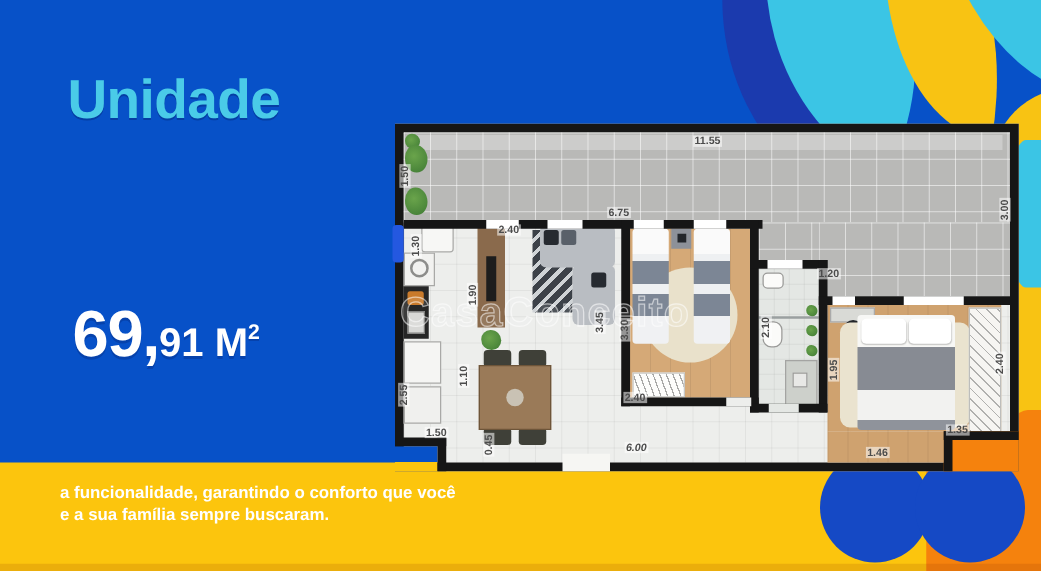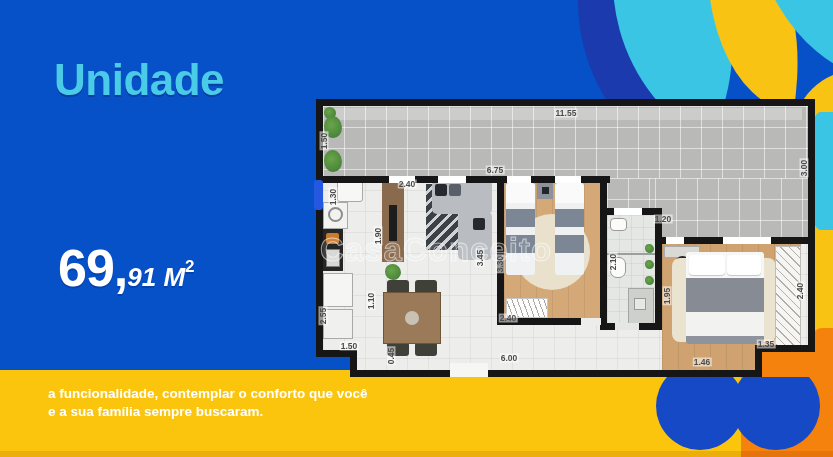--- a/index.html
+++ b/index.html
@@ -30,21 +30,21 @@
   .lobe{position:absolute;border-radius:50%;background:#1549C5;z-index:3;}
   .lobe1{left:656px;top:362px;width:88px;height:88px;}
   .lobe2{left:732px;top:362px;width:88px;height:88px;}
 
   
   .title{left:54px;top:55px;z-index:3;color:#4ACBE8;font-weight:800;font-size:44px;
          line-height:50px;letter-spacing:-.5px;text-shadow:0 2px 0 rgba(5,40,120,.45);}
   .area{left:58px;top:238px;z-index:3;color:#fff;font-weight:800;white-space:nowrap;
         text-shadow:0 2px 0 rgba(5,40,120,.35);}
   .area .big{font-size:52px;letter-spacing:-1px;}
-  .area .small{font-size:26px;font-style:italic;}
+  .area .small{font-size:32px;}
   .area .sup{font-size:17px;vertical-align:14px;}
   .desc{left:48px;top:385px;z-index:3;color:#fff;font-size:13.5px;font-weight:700;line-height:18px;}
 
   
   .plan{left:316px;top:99px;width:499px;height:278px;box-sizing:border-box;
         border:7px solid #161616;background:#EDEEEC;z-index:5;}
   .plan .abs{position:absolute;}
   .floor-grid{left:0;top:0;width:485px;height:264px;
      background-image:linear-gradient(rgba(0,0,0,.05) 1px,transparent 1px),
                       linear-gradient(90deg,rgba(0,0,0,.05) 1px,transparent 1px);
@@ -110,21 +110,21 @@
   <div class="abs lobe lobe2"></div>
   <div class="abs band-shade"></div>
 
   <div class="abs title">
     <div>Unidade</div>
   </div>
   <div class="abs area">
     <span class="big">69,</span><span class="small">91</span><span class="small"> M</span><span class="sup">2</span>
   </div>
   <div class="abs desc">
-    <div>a funcionalidade, contemplar o conforto que você</div>
+    <div>a funcionalidade, garantindo o conforto que você</div>
     <div>e a sua família sempre buscaram.</div>
   </div>
 
   <div class="abs plan">
     <div class="abs floor-grid"></div>
 
     <div class="abs tile" style="left:0;top:0;width:485px;height:72px;"></div>
     <div class="abs tile" style="left:284px;top:72px;width:55px;height:30px;"></div>
     <div class="abs tile" style="left:332px;top:72px;width:153px;height:59px;"></div>
     <div class="abs" style="left:6px;top:2px;width:473px;height:12px;background:rgba(255,255,255,.28);"></div>
@@ -226,19 +226,19 @@
       <span class="dim rot" style="left: 378px; top: 236px;">1.90</span>
       <span class="dim rot" style="left: 480px; top: 258px;">3.45</span>
       <span class="dim rot" style="left: 500px; top: 264px;">3.30</span>
       <span class="dim" style="left: 508px; top: 318px;">2.40</span>
       <span class="dim" style="left: 632px; top: 219px; margin-left: 31px;">1.20</span>
       <span class="dim rot" style="left: 613px; top: 262px;">2.10</span>
       <span class="dim rot" style="left: 371px; top: 301px;">1.10</span>
       <span class="dim rot" style="left: 323px; top: 316px;">2.55</span>
       <span class="dim" style="left: 349px; top: 346px;">1.50</span>
       <span class="dim rot" style="left: 391px; top: 356px;">0.45</span>
-      <span class="dim" style="left: 509px; top: 358px;">6.00</span>
+      <span class="dim" style="left: 509px; top: 358px; font-style: italic;">6.00</span>
       <span class="dim rot" style="left: 667px; top: 296px;">1.95</span>
       <span class="dim rot" style="left: 800px; top: 291px;">2.40</span>
       <span class="dim" style="left: 702px; top: 362px;">1.46</span>
       <span class="dim" style="left: 766px; top: 344px;">1.35</span>
     </div>
 </div>
 
 </body></html>

